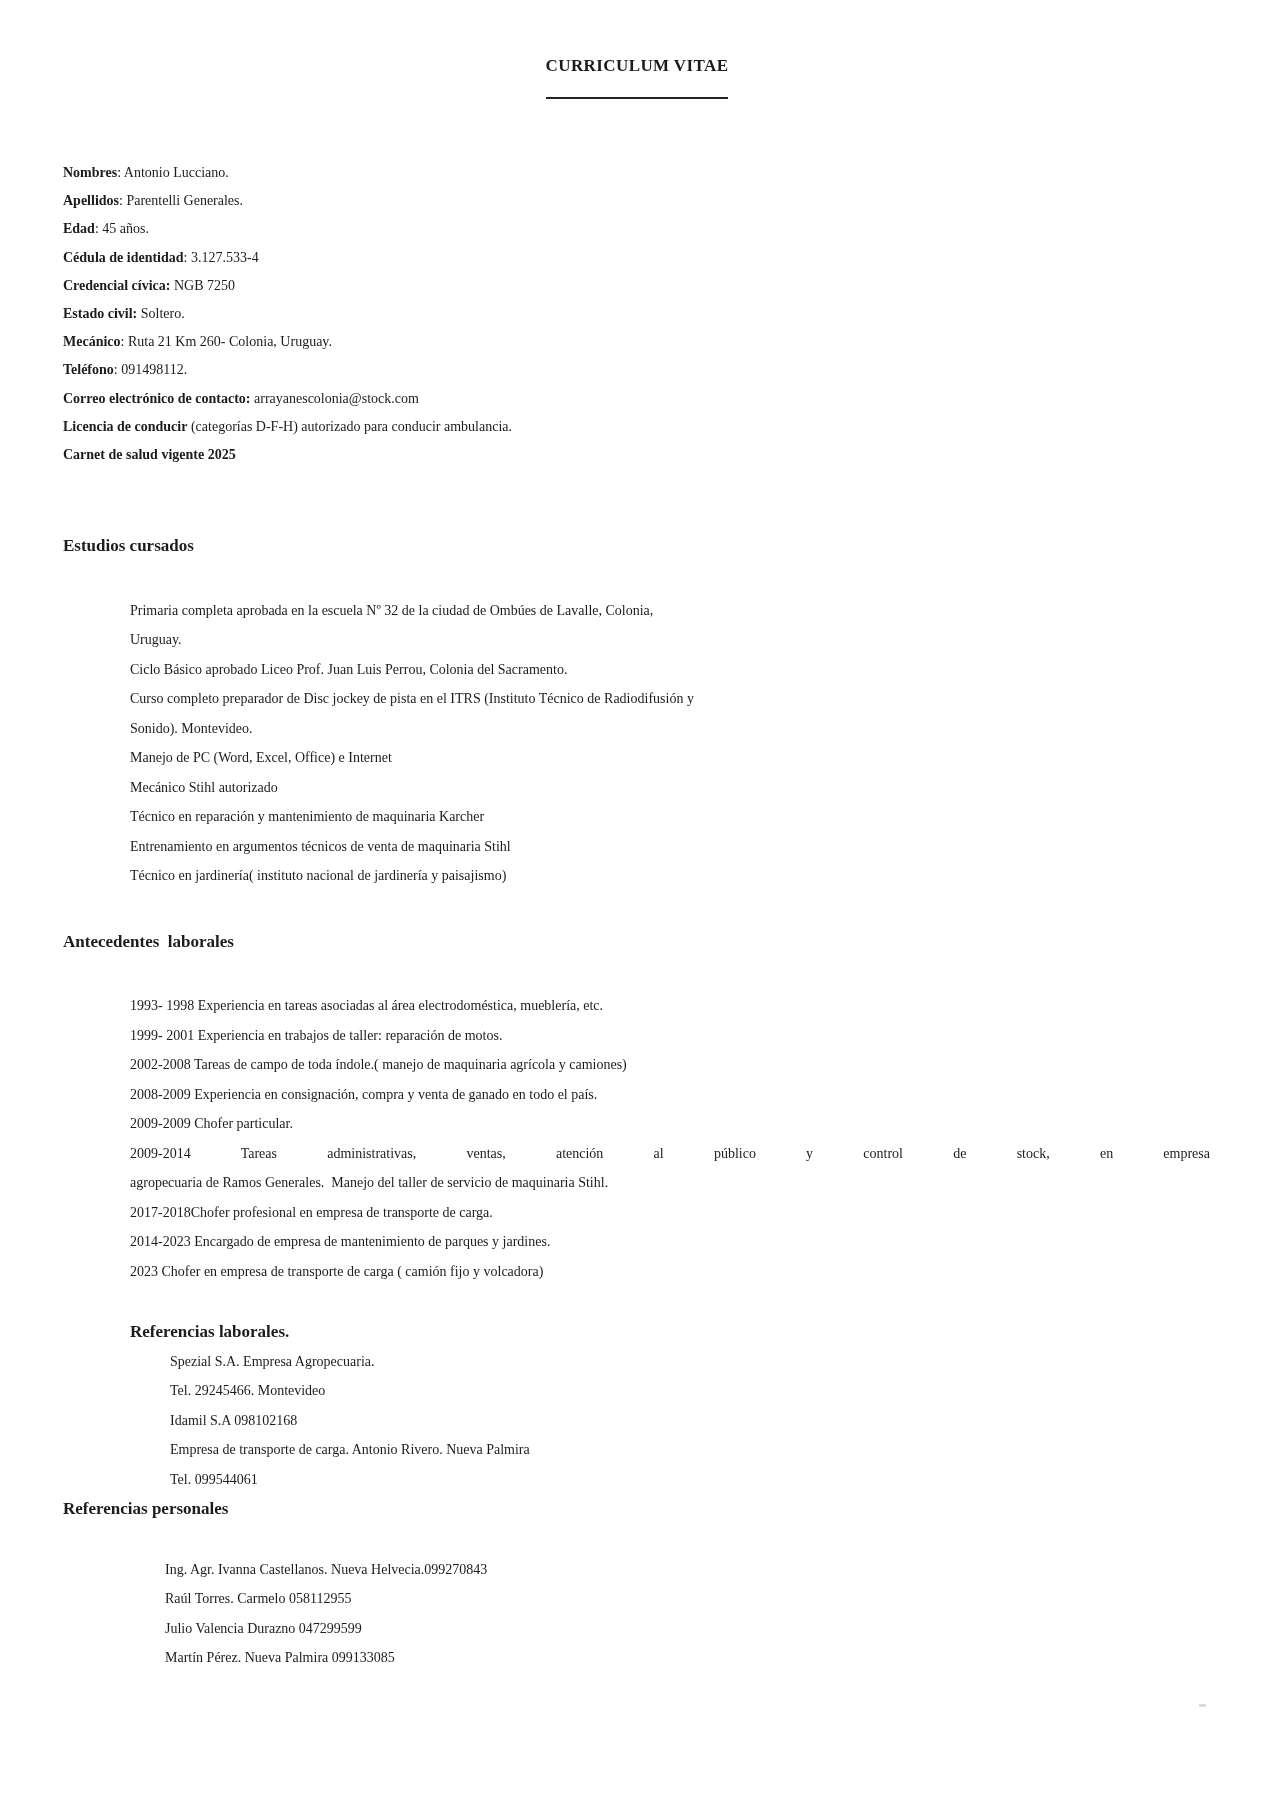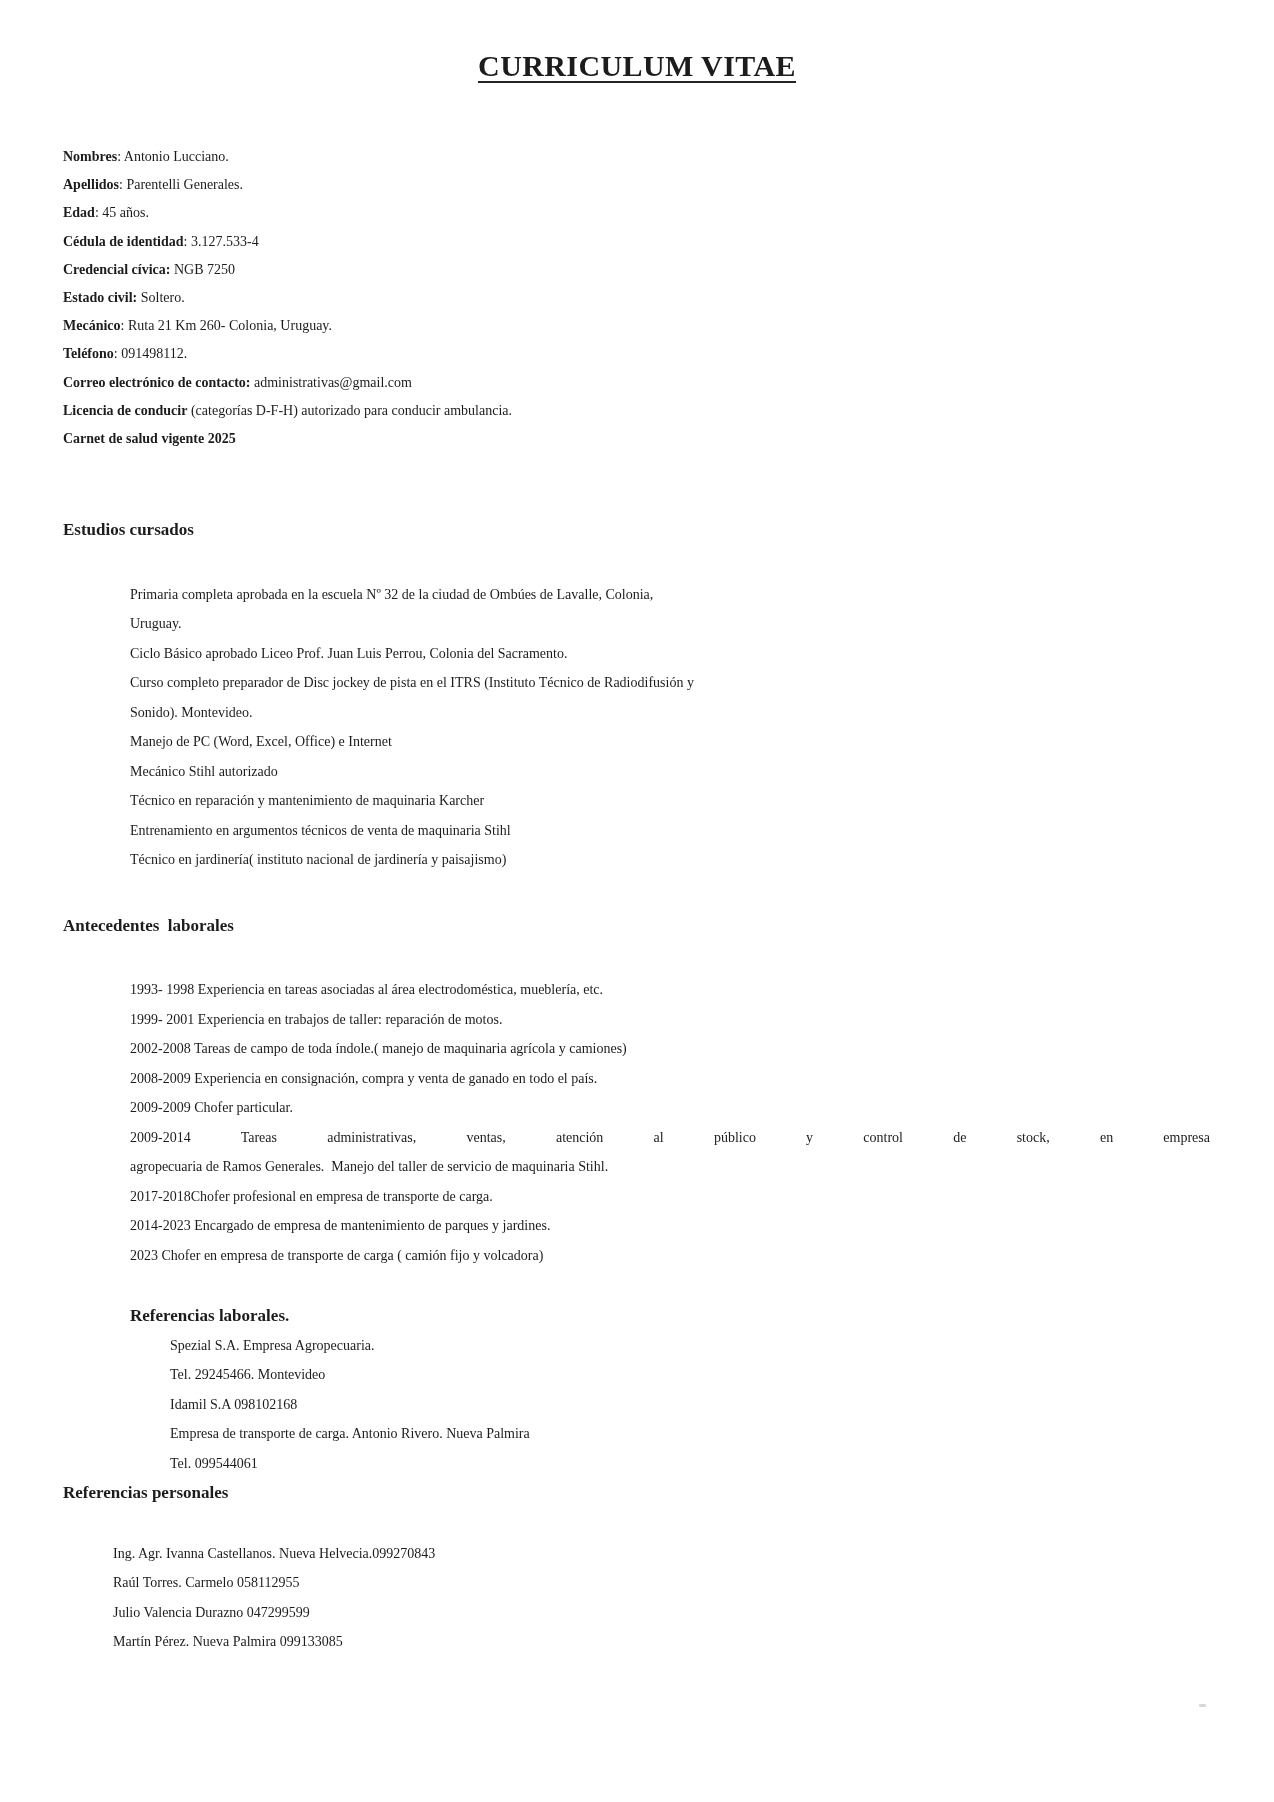--- a/index.html
+++ b/index.html
@@ -12,26 +12,26 @@
     color: #1c1c1c;
     overflow: hidden;
   }
   .title-row {
     padding-top: 52px;
     text-align: center;
   }
   .doc-title {
     display: inline-block;
     margin: 0;
-    font-size: 30px;
+    font-size: 17px;
     font-weight: 700;
     line-height: 28px;
     letter-spacing: 0.4px;
     border-bottom: 2px solid #242424;
-    padding-bottom: 1px;
+    padding-bottom: 17px;
   }
   .body {
     padding-left: 63px;
     padding-right: 64px;
   }
   .line {
     white-space: pre;
     font-size: 14px;
     line-height: 28.2px;
   }
@@ -50,21 +50,21 @@
   .antecedentes-heading { margin-top: 36px; }
   .antecedentes-list { margin-top: 35px; margin-left: 67px; width: 1080px; }
   .justify {
     white-space: normal;
     text-align: justify;
     text-align-last: justify;
   }
   .reflab-heading { margin-top: 31px; margin-left: 67px; }
   .reflab-list { margin-left: 107px; }
   .refpers-heading { margin-top: 0; }
-  .refpers-list { margin-top: 31px; margin-left: 50px; }
+  .refpers-list { margin-top: 31px; margin-left: 102px; }
   .scan-artifact {
     position: absolute;
     left: 1199px;
     top: 1704px;
     width: 7px;
     height: 3px;
     background: #d9d9d9;
     border-radius: 1px;
   }
 </style>
@@ -81,21 +81,21 @@
 
     <div class="personal-block">
         <div class="line"><span class="b">Nombres</span><span>: Antonio Lucciano.</span></div>
         <div class="line"><span class="b">Apellidos</span><span>: Parentelli Generales.</span></div>
         <div class="line"><span class="b">Edad</span><span>: 45 años.</span></div>
         <div class="line"><span class="b">Cédula de identidad</span><span>: 3.127.533-4</span></div>
         <div class="line"><span class="b">Credencial cívica:</span><span> NGB 7250</span></div>
         <div class="line"><span class="b">Estado civil:</span><span> Soltero.</span></div>
         <div class="line"><span class="b">Mecánico</span><span>: Ruta 21 Km 260- Colonia, Uruguay.</span></div>
         <div class="line"><span class="b">Teléfono</span><span>: 091498112.</span></div>
-        <div class="line"><span class="b">Correo electrónico de contacto:</span><span> administrativas@gmail.com</span></div>
+        <div class="line"><span class="b">Correo electrónico de contacto:</span><span> arrayanescolonia@stock.com</span></div>
         <div class="line"><span class="b">Licencia de conducir</span><span> (categorías D-F-H) autorizado para conducir ambulancia.</span></div>
         <div class="line"><span class="b">Carnet de salud vigente 2025</span><span></span></div>
       </div>
 
     <h2 class="section-heading estudios-heading">Estudios cursados</h2>
     <div class="lines-block estudios-list">
         <div class="line">Primaria completa aprobada en la escuela Nº 32 de la ciudad de Ombúes de Lavalle, Colonia,</div>
         <div class="line">Uruguay.</div>
         <div class="line">Ciclo Básico aprobado Liceo Prof. Juan Luis Perrou, Colonia del Sacramento.</div>
         <div class="line">Curso completo preparador de Disc jockey de pista en el ITRS (Instituto Técnico de Radiodifusión y</div>

